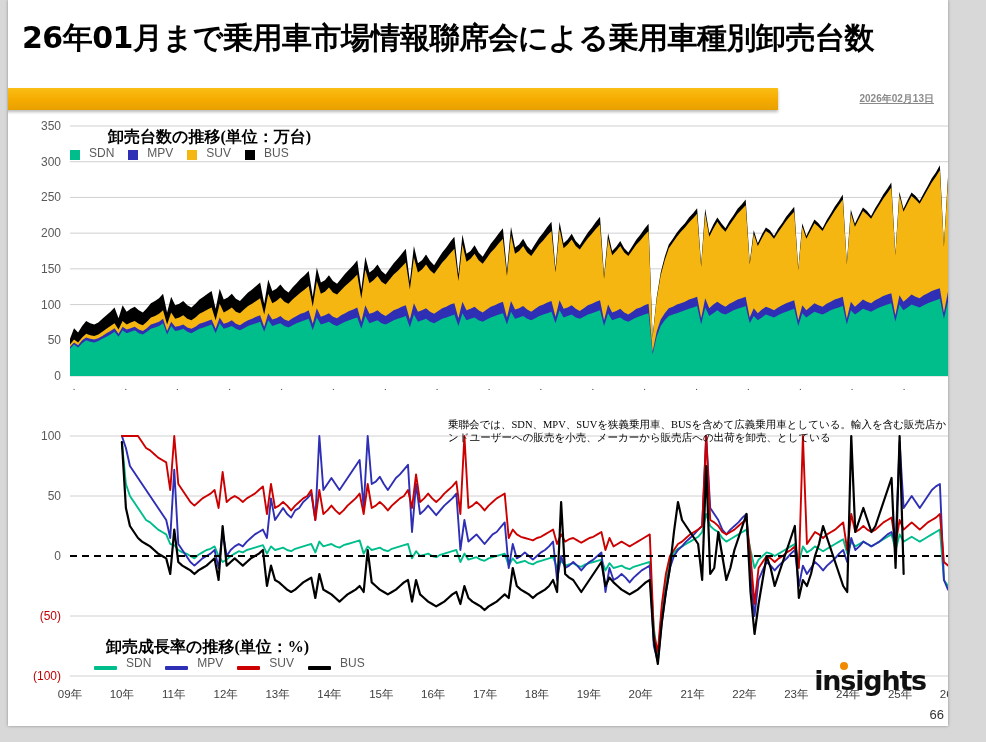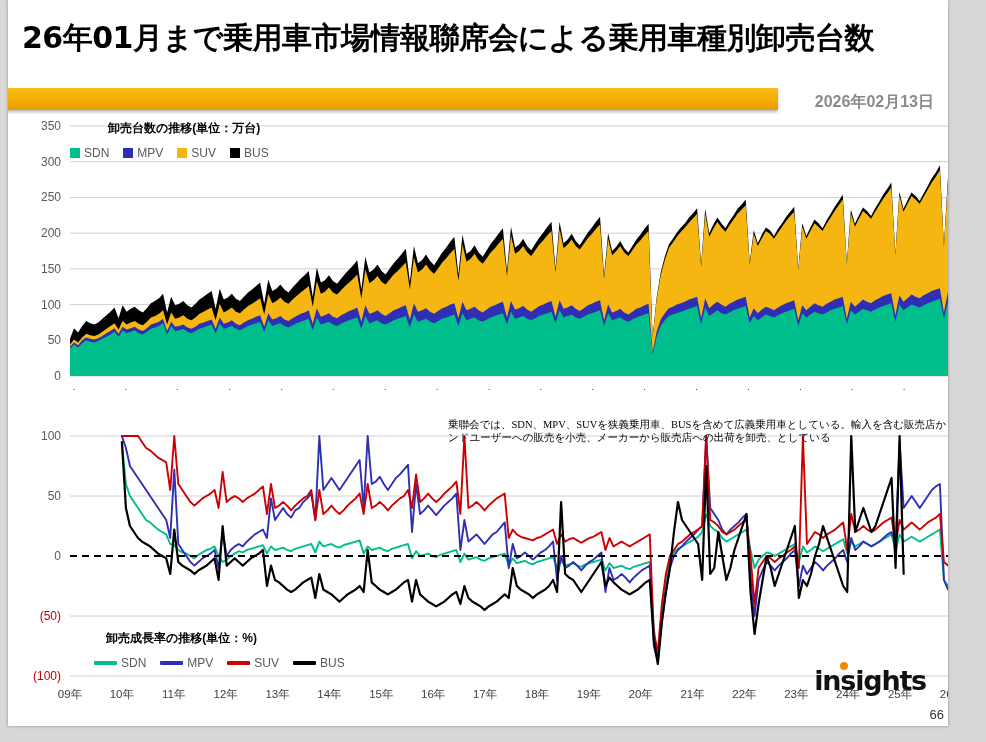--- a/index.html
+++ b/index.html
@@ -29,32 +29,34 @@
     box-shadow:0 2px 3px rgba(0,0,0,.28);
   }
   #srctext{
     position:absolute;left:488px;top:89px;
     font-size:14px;font-weight:bold;color:#111;
     font-family:"DejaVu Sans","Liberation Sans",sans-serif;
     white-space:nowrap;
   }
   #date{
     position:absolute;right:14px;top:92px;
-    font-size:16px;font-weight:bold;color:#8a8a8a;
+    font-size:10px;font-weight:bold;color:#8a8a8a;
     white-space:nowrap;
+    text-decoration:underline;
   }
   
   .chart{position:absolute;}
   .ctitle{
-    position:absolute;font-size:12px;font-weight:bold;color:#000;
-    font-family:Liberation Sans, sans-serif;
+    position:absolute;font-size:16px;font-weight:bold;color:#000;
+    font-family:Liberation Serif, serif;
     white-space:nowrap;
+    margin-top:7px;
   }
   .legend{position:absolute;display:flex;align-items:center;gap:5px;white-space:nowrap;}
-  .legend .item{display:flex;align-items:center;gap:4px;margin-right:9px;}
+  .legend .item{display:flex;align-items:flex-end;gap:9px;margin-right:9px;}
   .swatch{width:10px;height:10px;display:inline-block;}
   .lineswatch{width:23px;height:4px;display:inline-block;border-radius:1px;}
   .lgtext{font-size:12px;color:#595959;}
   #note{
     position:absolute;left:440px;top:418px;width:520px;
     font-size:10.5px;line-height:13px;color:#000;
     font-family:Liberation Serif, serif;
   }
   
   #logo{

